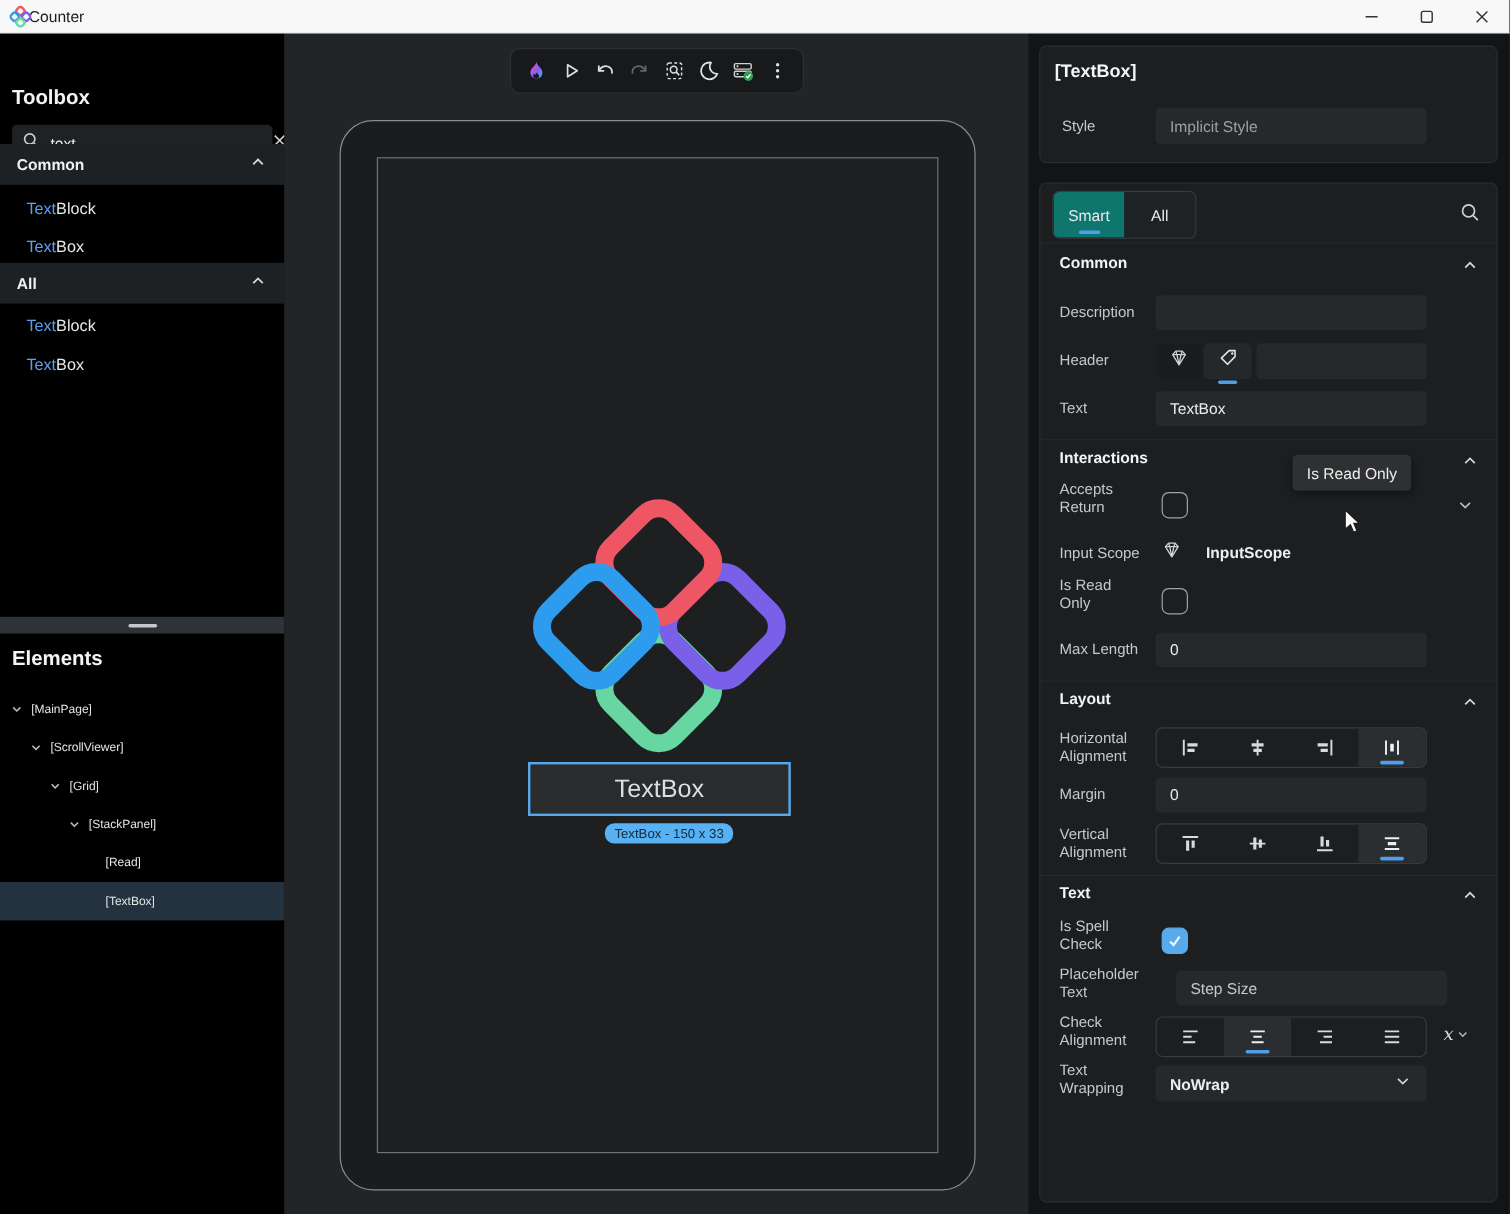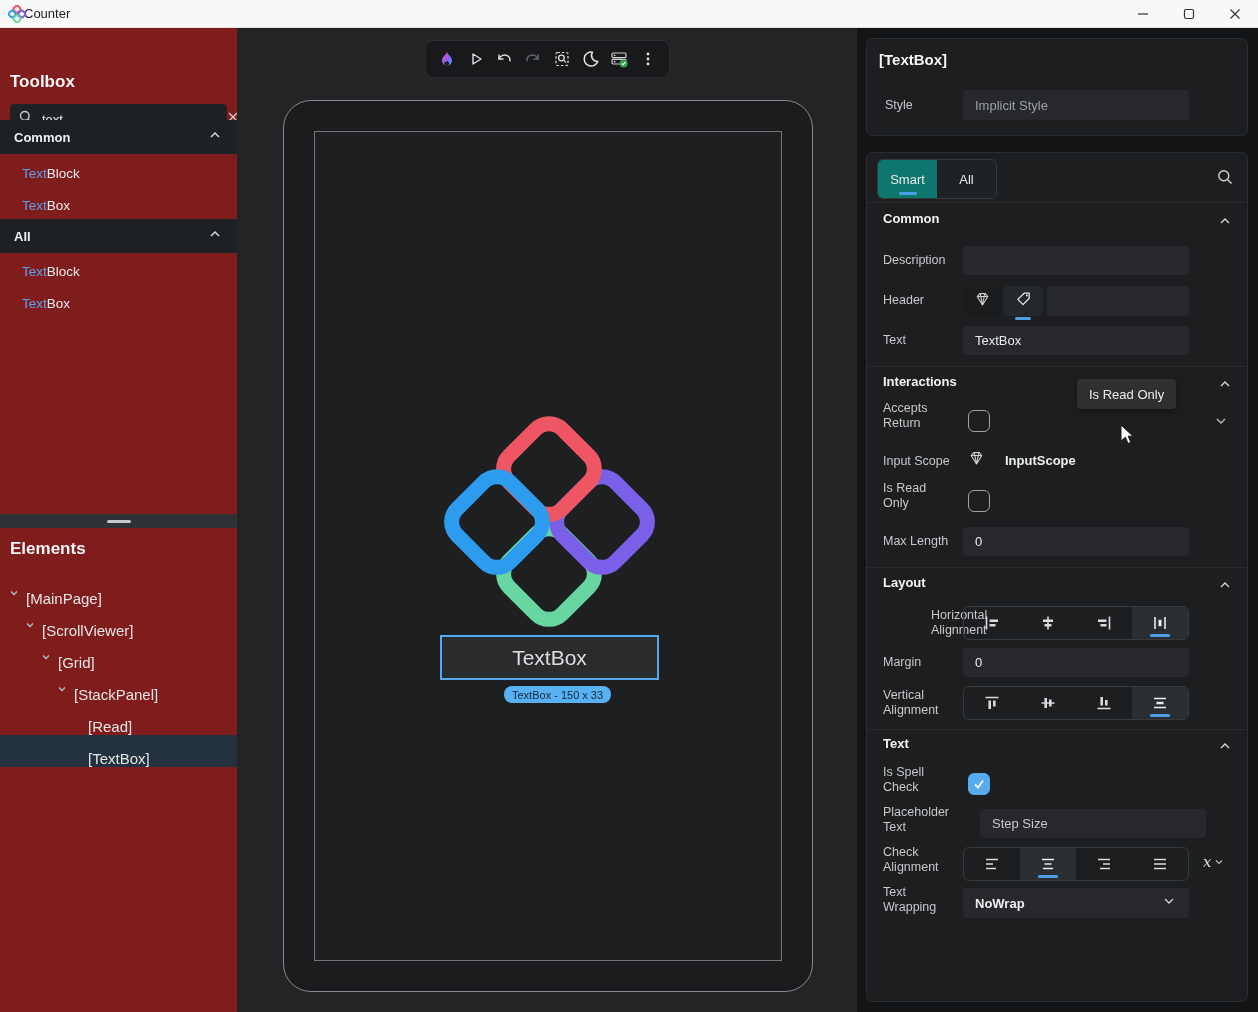--- a/index.html
+++ b/index.html
@@ -7,32 +7,32 @@
   body { position:relative; background:#222426; font-family:"Liberation Sans",sans-serif; color:#e8eaec; }
   .abs { position:absolute; }
 
   
   .titlebar { left:0; top:0; width:1258px; height:28px; background:#f8f8f8; border-bottom:1px solid #e4e4e4; display:flex; align-items:center; }
   .titlebar .app-title { color:#1b1b1b; font-size:13px; margin-left:8px; }
   .winbtn { width:46px; height:28px; display:flex; align-items:center; justify-content:center; }
   .winbtns { position:absolute; right:0; top:0; display:flex; }
 
   
-  .sidebar { left:0; top:28px; width:237px; height:984px; background:#7f1d1d; }
+  .sidebar { left:0; top:28px; width:237px; height:984px; background:#000000; }
   .tb-title, .el-title { font-size:17px; font-weight:bold; color:#f3f4f5; }
   .searchbox { left:10px; top:76px; width:217px; height:30px; background:#1f2224; border-radius:4px; display:flex; align-items:center; padding:0 8px; gap:8px; }
   .searchbox input { flex:1; background:transparent; border:none; outline:none; color:#eceeef; font-size:13px; font-family:inherit; }
   .sec-head { left:0; width:237px; height:34px; background:#1e2123; display:flex; align-items:center; padding:0 14px; }
   .sec-head .lbl { font-size:13px; font-weight:bold; color:#f0f1f2; flex:1; }
   .tb-item { left:0; width:237px; height:30px; display:flex; align-items:center; padding-left:22px; font-size:13.5px; cursor:default; }
   .tb-item .match { color:#5ba0f0; }
   .tb-item .rest { color:#e8eaeb; }
   .v-divider { left:0; top:486px; width:237px; height:14px; background:#2f3337; display:flex; align-items:center; justify-content:center; }
   .v-divider .handle { width:24px; height:3px; background:#c6c9cb; border-radius:2px; }
-  .tree-row { left:0; width:237px; height:32px; display:flex; align-items:flex-end; font-size:15px; color:#e3e5e6; }
+  .tree-row { left:0; width:237px; height:32px; display:flex; align-items:center; font-size:10px; color:#e3e5e6; }
   .tree-row.selected { background:#24313e; }
   .tree-chev { position:absolute; top:10px; }
 
   
   .canvas { left:237px; top:28px; width:620px; height:984px; background:#222426; }
   .ctoolbar { left:188px; top:12px; width:245px; height:38px; background:#17191b; border:1px solid #2c2e31; border-radius:8px; display:flex; align-items:center; justify-content:space-between; padding:0 11px; }
   .tbicon { width:20px; height:20px; display:flex; align-items:center; justify-content:center; }
   .device { left:46px; top:72px; width:530px; height:892px; border:1px solid #898b8e; border-radius:28px; background:#1a1c1e; }
   .screen { left:30px; top:30px; width:468px; height:830px; border:1px solid #707275; background:#1d1f21; }
   .ring { position:absolute; width:90px; height:90px; border-radius:26px; border:15px solid; transform:rotate(45deg); background:transparent; }
@@ -390,21 +390,21 @@
 
     <div class="hdivider" style="top:414px;"></div>
 
     <span class="sect-title" style="top:422px;">Layout</span>
     <span class="sect-chev" style="top:424px;">
       <svg width="16" height="16" viewBox="0 0 16 16">
           <polyline points="4,10 8,6 12,10" fill="none" stroke="#d5d7d9" stroke-width="1.4"></polyline>
         </svg>
     </span>
 
-    <span class="plabel" style="left:16px;top:455px;width:76px;margin-left:48px;">Horizontal Alignment</span>
+    <span class="plabel" style="left:16px;top:455px;width:76px;">Horizontal Alignment</span>
     <div class="seg-group" style="top:453px;">
       <div class="seg">
         <svg width="18" height="18" viewBox="0 0 18 18">
             <g stroke="#d8dadc">
               <line x1="3.5" y1="2.5" x2="3.5" y2="15.5" stroke-width="1.6"></line>
               <line x1="6.5" y1="6.7" x2="15" y2="6.7" stroke-width="2.6"></line>
               <line x1="6.5" y1="11.3" x2="12.5" y2="11.3" stroke-width="2.6"></line>
             </g>
           </svg>
       </div>

